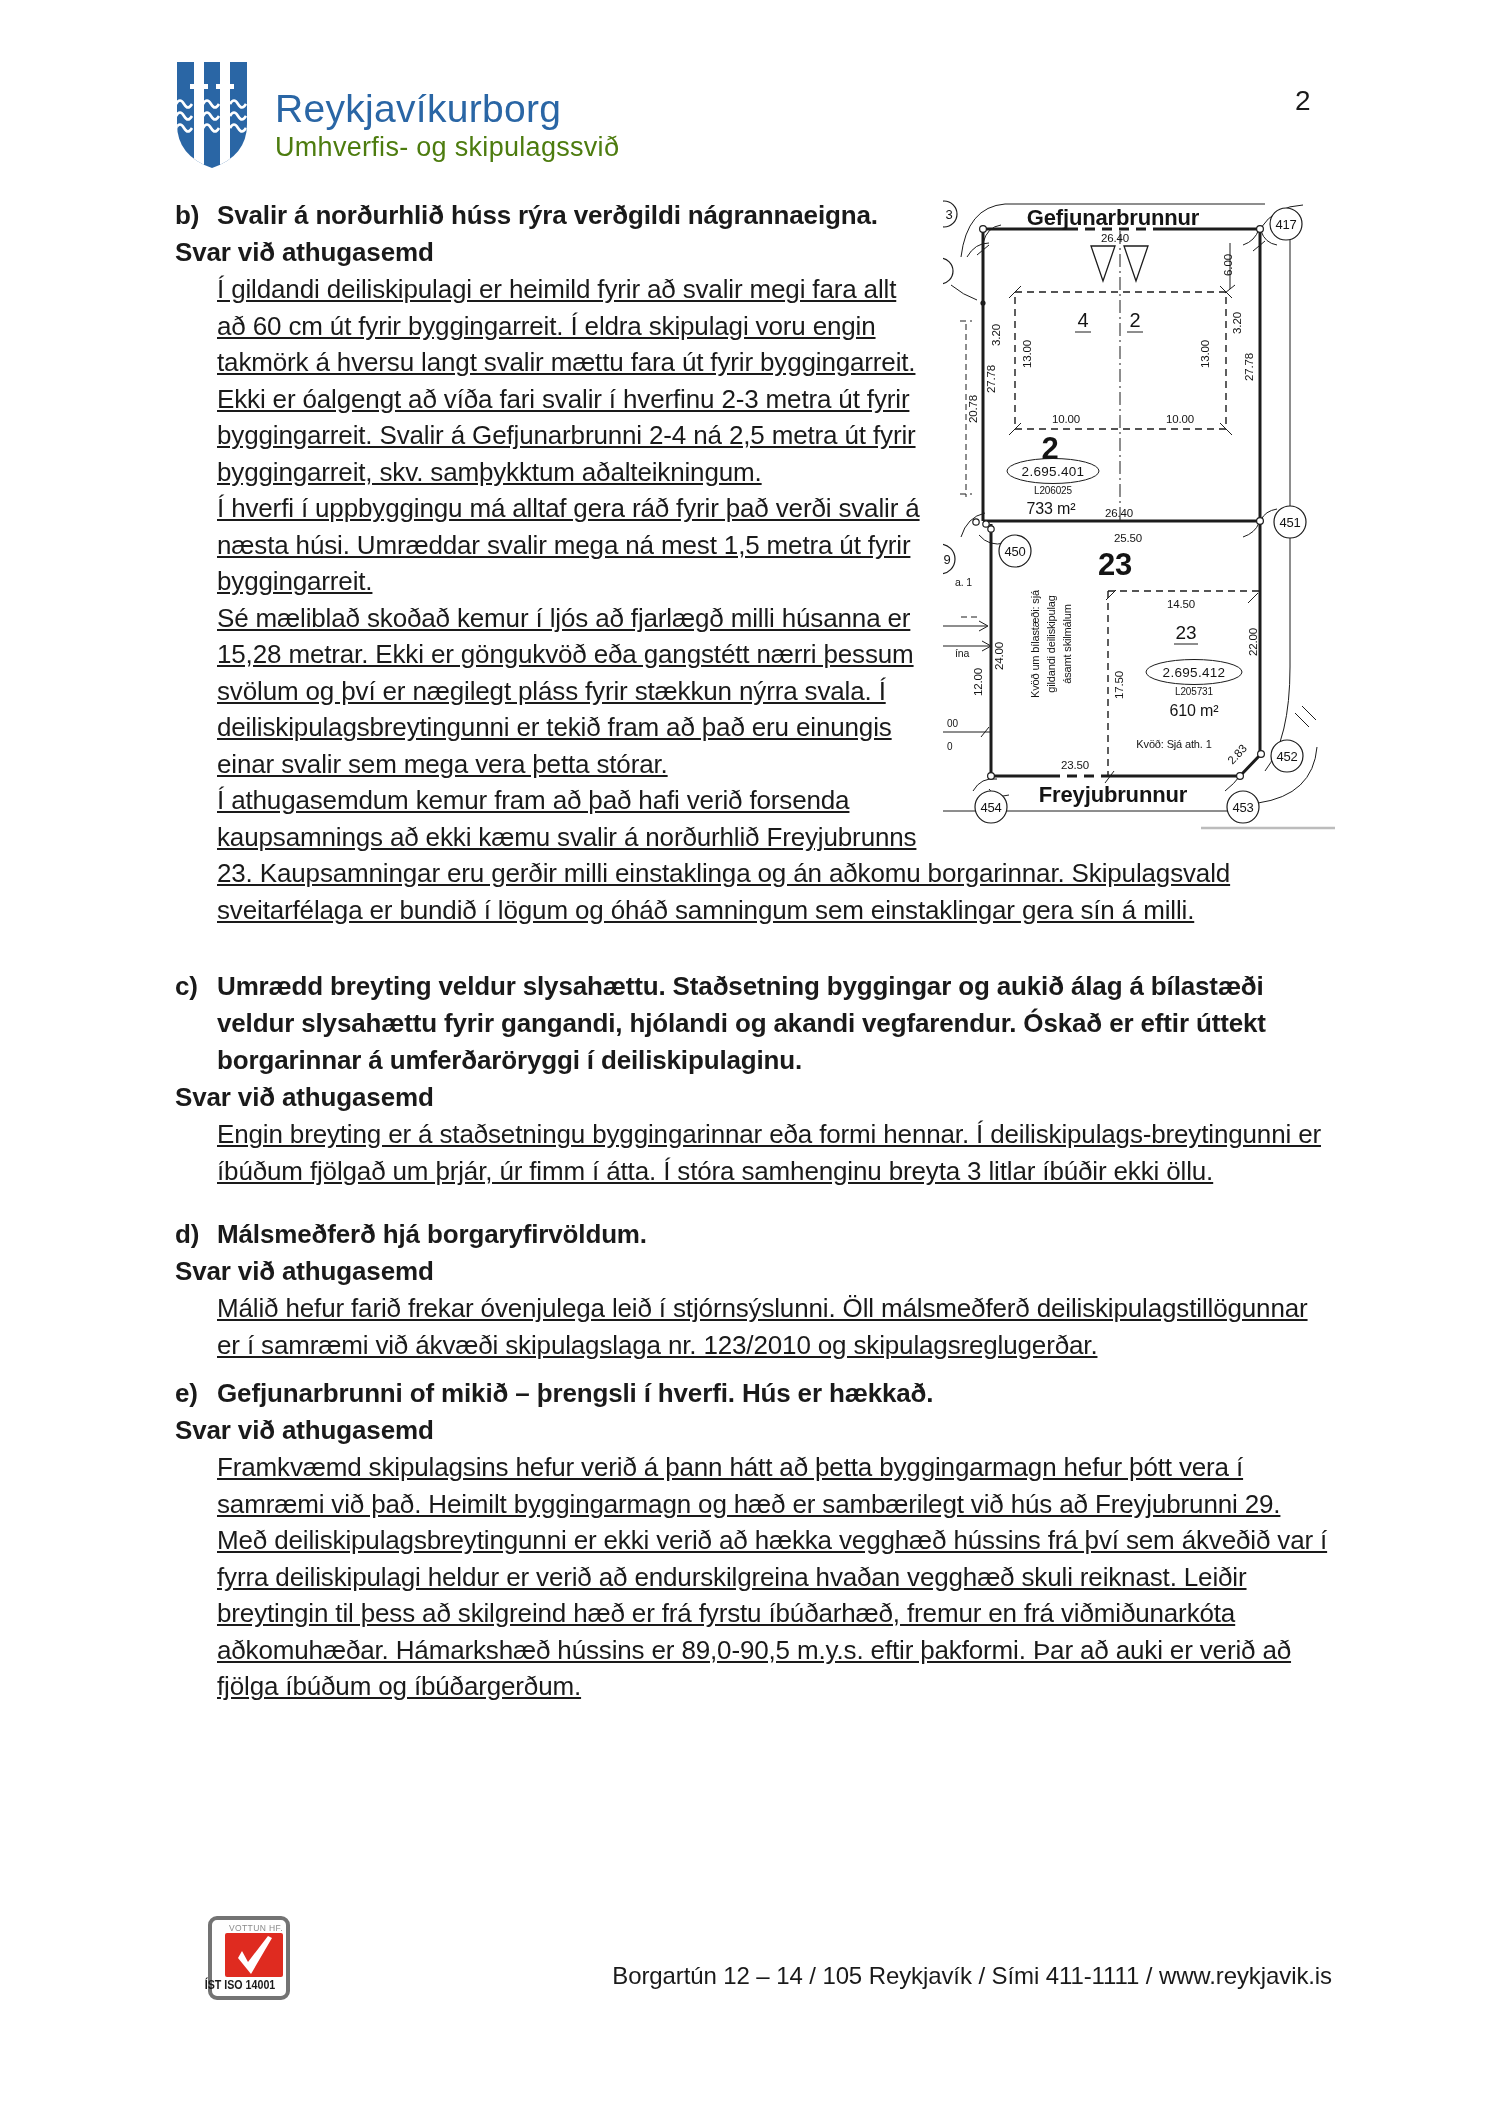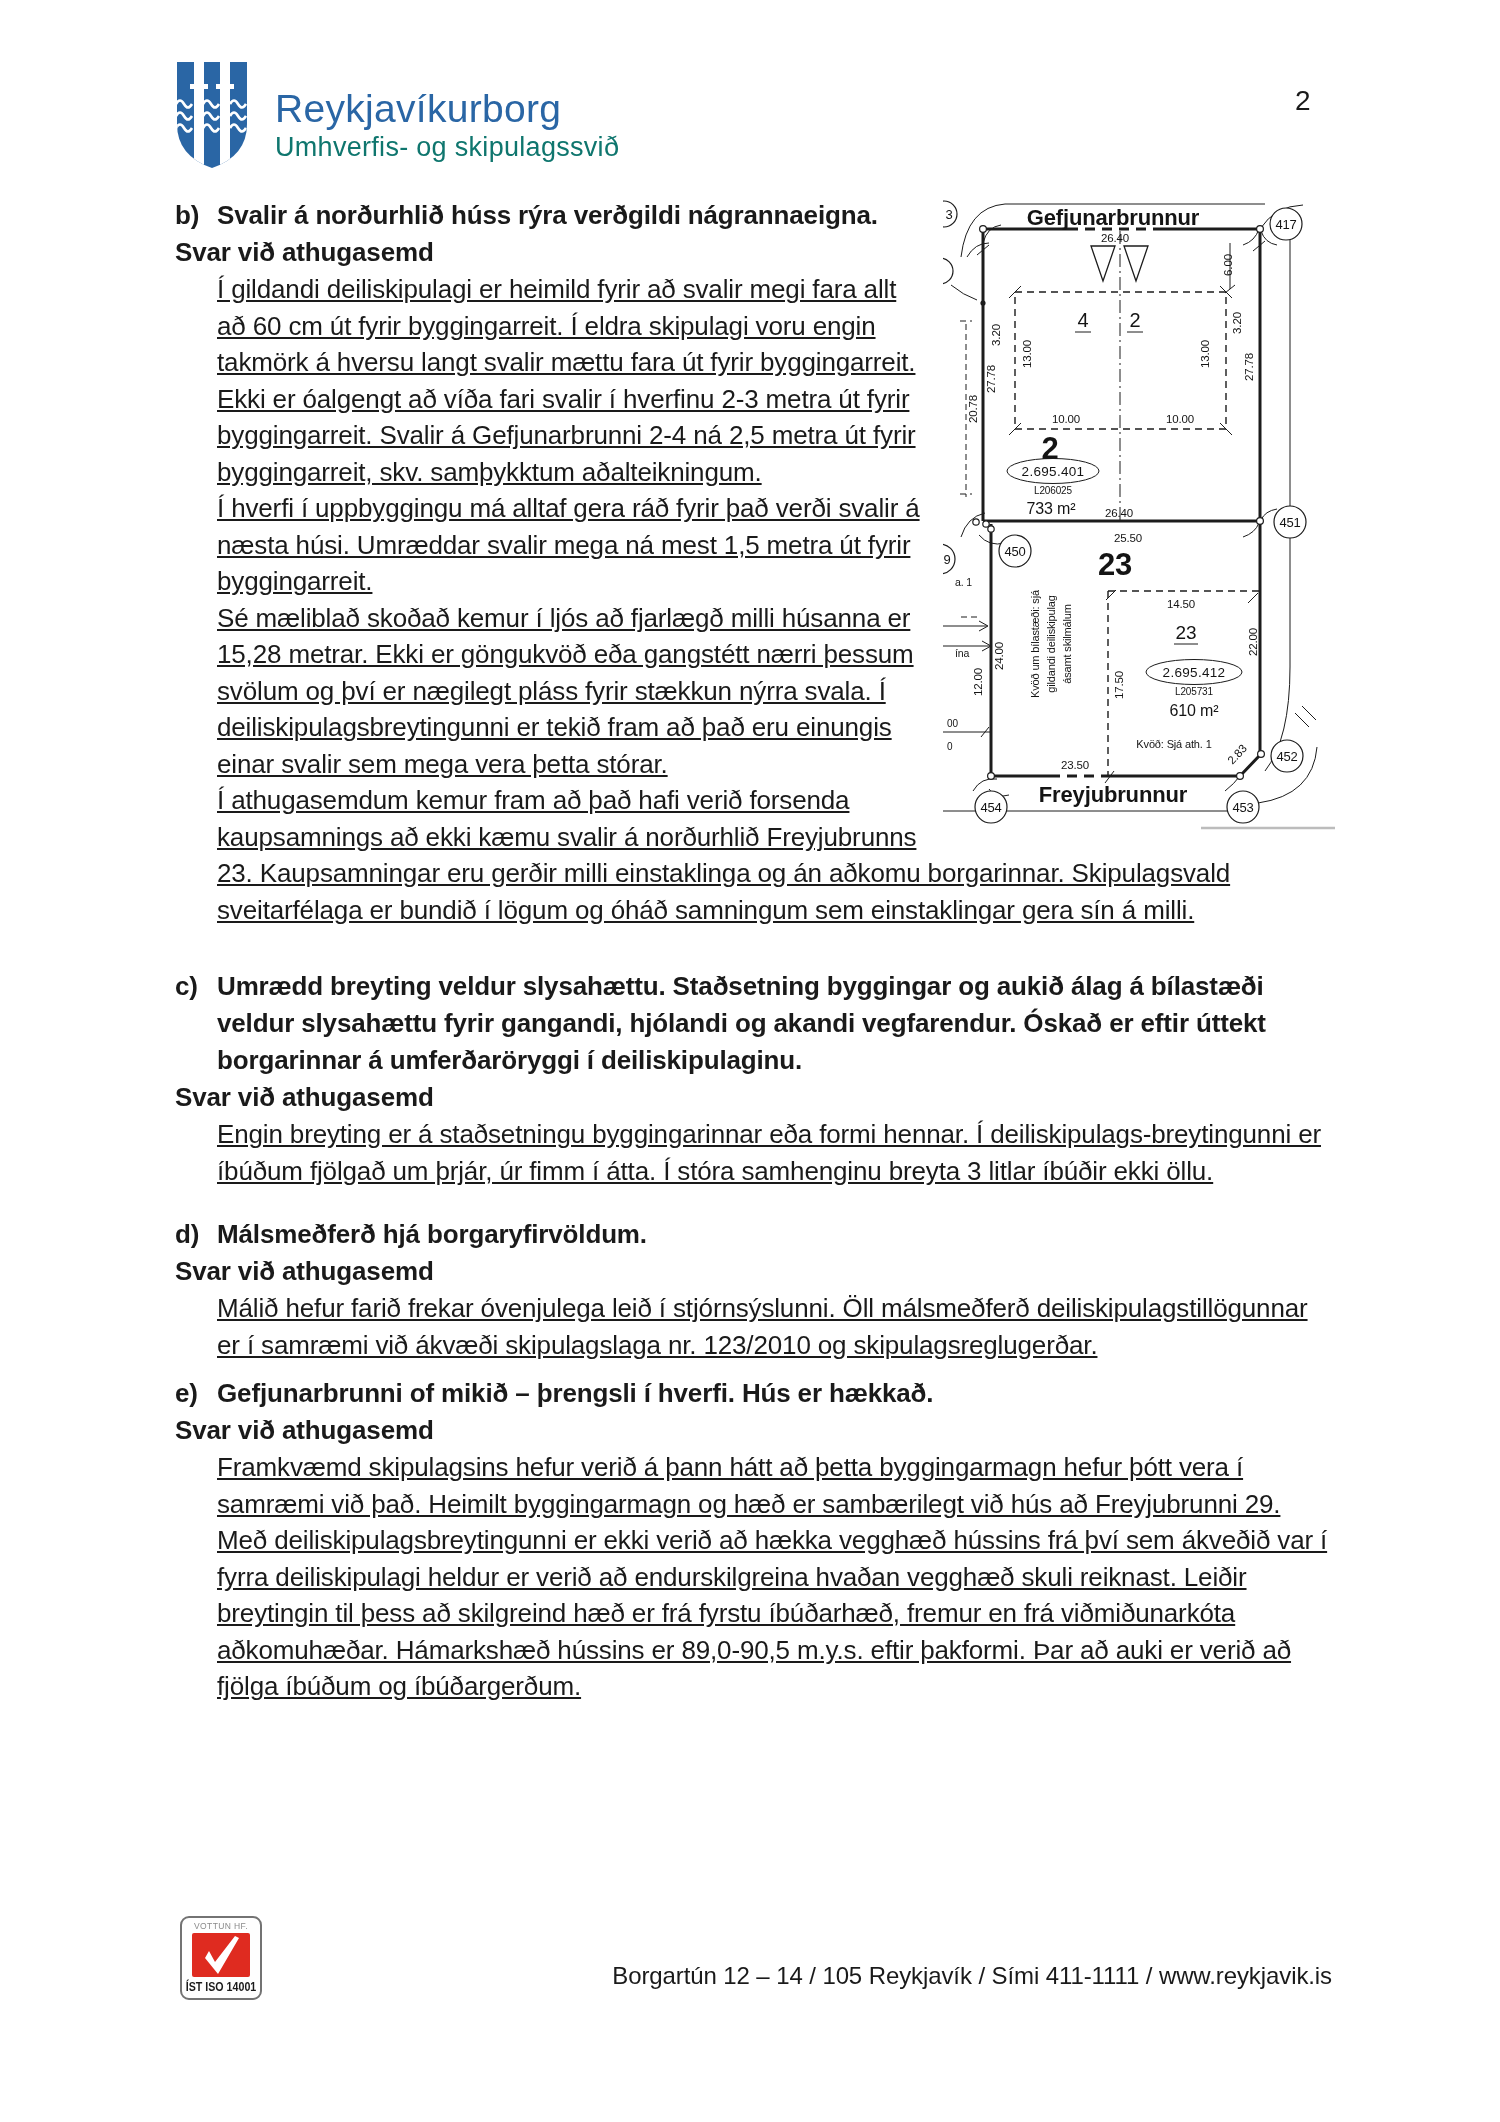--- a/index.html
+++ b/index.html
@@ -5,21 +5,21 @@
   html,body{margin:0;padding:0;}
   body{
     width:1500px;height:2122px;position:relative;background:#ffffff;
     font-family:"Liberation Sans",sans-serif;color:#1a1a1a;overflow:hidden;
   }
   
   .logo{position:absolute;left:175px;top:60px;display:flex;align-items:center;}
   .logo-shield{width:74px;height:110px;}
   .logo-text{margin-left:26px;padding-top:22px;}
   .logo-org{font-size:39px;font-weight:500;color:#2a66a5;letter-spacing:.3px;line-height:40px;}
-  .logo-dept{font-size:27px;font-weight:400;color:#0f766e;letter-spacing:.3px;margin-top:3px;}
+  .logo-dept{font-size:27px;font-weight:400;color:#4d7c0f;letter-spacing:.3px;margin-top:3px;}
   .page-number{position:absolute;left:1295px;top:85px;font-size:28px;}
   
   .content{position:absolute;left:175px;top:197px;width:1160px;
     font-size:26px;line-height:36.5px;letter-spacing:-0.15px;}
   .sec-heading{font-weight:700;padding-left:42px;text-indent:-42px;line-height:37px;}
   .sec-letter{display:inline-block;width:42px;text-indent:0;}
   .sub-heading{font-weight:700;line-height:37px;}
   .content p{margin:0 0 0 42px;text-decoration:underline;}
   .sec-b{margin-bottom:40px;}
   .sec-c{margin-bottom:27px;}
@@ -40,23 +40,23 @@
   .dim{font-size:11.5px;text-anchor:middle;}
   .sml{font-size:10px;text-anchor:middle;}
   .big{font-size:31px;font-weight:700;text-anchor:middle;}
   .unit{font-size:20px;text-anchor:middle;}
   .unit23{font-size:19px;text-anchor:middle;}
   .pid{font-size:13.5px;text-anchor:middle;letter-spacing:.3px;}
   .street{font-size:22px;font-weight:700;text-anchor:middle;}
   .cnum{font-size:13px;text-anchor:middle;}
   .esm{font-size:11px;text-anchor:middle;}
   
-  .iso-badge{position:absolute;left:180px;top:1916px;width:82px;height:84px;
-    border:2px solid #737373;border-radius:9px;box-sizing:border-box;
-    display:flex;flex-direction:column;align-items:center;justify-content:space-between;
+  .iso-badge{position:absolute;left:208px;top:1916px;width:82px;height:84px;
+    border:4px solid #737373;border-radius:9px;box-sizing:border-box;
+    display:flex;flex-direction:column;align-items:flex-end;justify-content:space-between;
     padding:3px 3px 4px 3px;background:#fefefe;}
   .iso-vottun{font-size:8.5px;color:#8a8a8a;letter-spacing:.4px;white-space:nowrap;}
   .iso-red{width:58px;height:44px;background:#df2b20;border-radius:2px;display:flex;align-items:center;justify-content:center;}
   .iso-ist{font-size:13px;font-weight:700;white-space:nowrap;transform:scaleX(.82);letter-spacing:0;}
   .footer-text{position:absolute;top:1962px;right:168px;font-size:24px;letter-spacing:-0.1px;}
 </style>
 </head>
 <body>
 
 <div class="logo">

